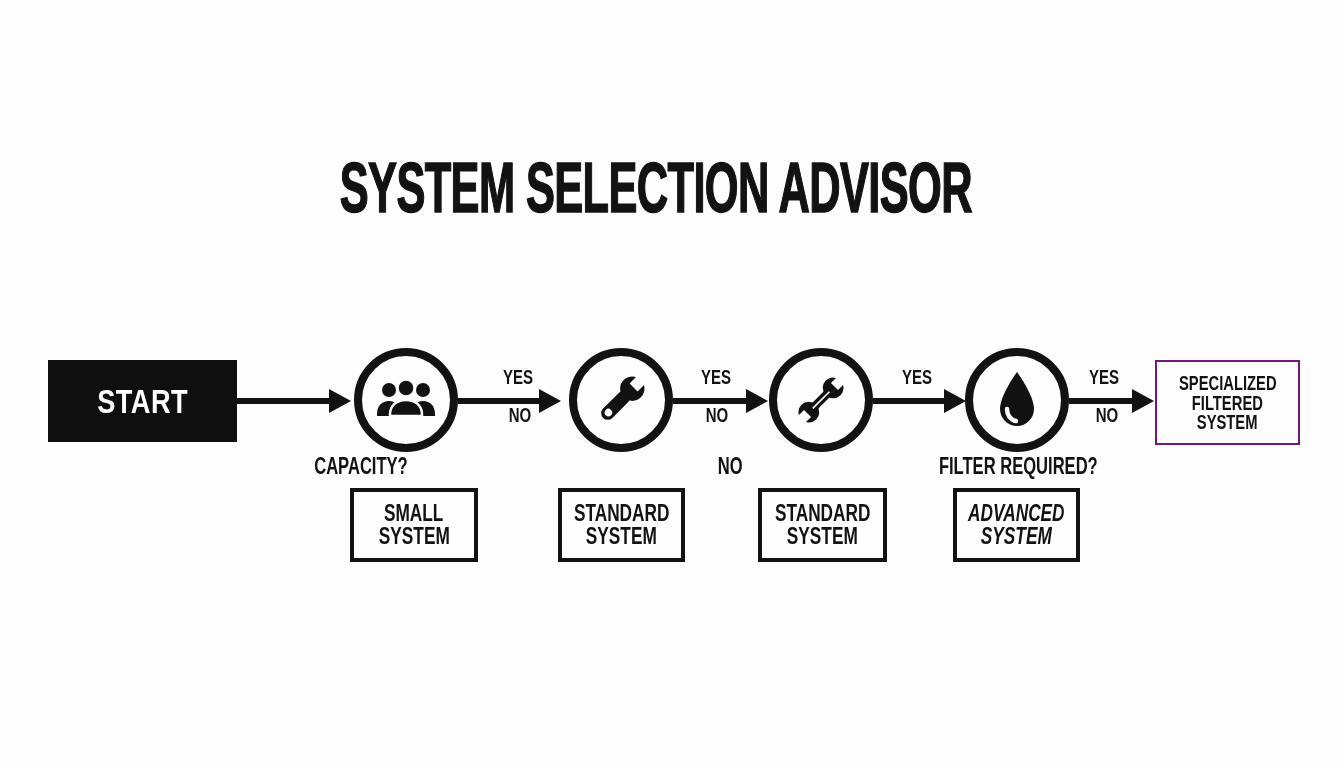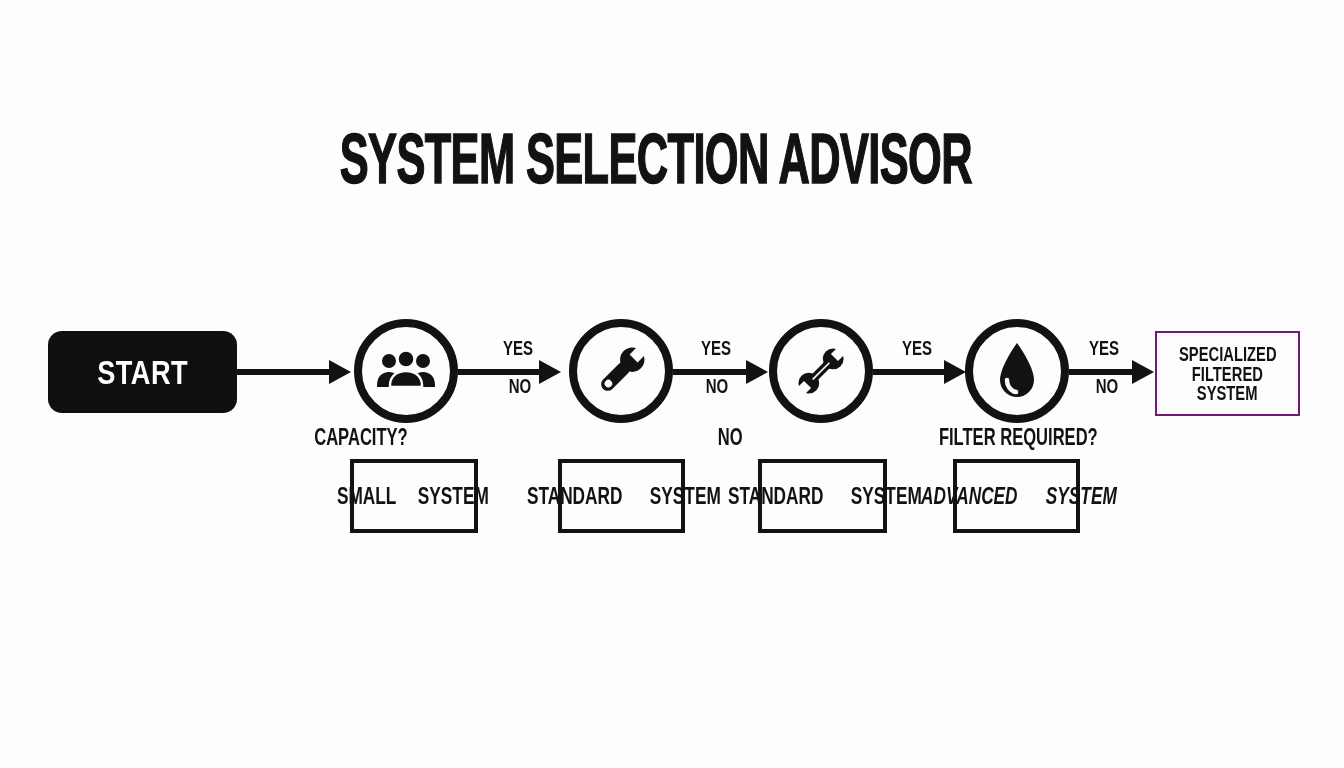--- a/index.html
+++ b/index.html
@@ -2,50 +2,50 @@
 <html><head>
 <meta charset="utf-8">
 <style>
   html,body{margin:0;padding:0;background:#e9e9e9;}
   .stage{
     position:relative;width:1344px;height:768px;overflow:hidden;
     background:#fdfdfd;
     font-family:"Liberation Sans",sans-serif;
     color:#121212;
   }
-  .abs{position:absolute;}
+  .abs{position:absolute;margin-top:29px;}
   
   .cx{display:inline-block;white-space:nowrap;font-weight:700;
       transform:scaleX(var(--sx,.78));transform-origin:center;}
   .t-title{font-size:70px;line-height:70px;--sx:.62;-webkit-text-stroke:1.5px #121212;letter-spacing:-1px;}
   .t-start{font-size:34px;line-height:34px;--sx:.8;color:#fff;letter-spacing:.5px;}
   .t-caption{font-size:23px;line-height:20px;--sx:.72;}
   .t-edge{font-size:20px;line-height:20px;--sx:.75;}
   .t-outcome{font-size:23px;line-height:23px;--sx:.75;}
   .t-end{font-size:20.5px;line-height:19.5px;--sx:.72;}
 
   .title-wrap{left:0;top:124px;width:1312px;text-align:center;}
 
   .start-box{left:48px;top:331px;width:189px;height:82px;background:#0f0f0f;
-    display:flex;align-items:center;justify-content:center;border-radius:14px;}
+    display:flex;align-items:center;justify-content:center;}
 
   .aline{height:6px;top:369px;background:#121212;}
   .ahead{width:0;height:0;top:360px;
     border-top:12px solid transparent;border-bottom:12px solid transparent;
     border-left:22px solid #121212;}
 
   .dnode{width:104px;height:104px;top:319px;box-sizing:border-box;
     border:8px solid #121212;border-radius:50%;background:#fdfdfd;
     display:flex;align-items:center;justify-content:center;}
 
   .caption{top:427px;width:220px;text-align:left;}
   .edge-label{width:64px;text-align:center;}
 
   .outcome{top:459px;height:74px;box-sizing:border-box;border:4px solid #121212;
-    background:#fdfdfd;display:flex;flex-direction:row;align-items:center;justify-content:center;}
+    background:#fdfdfd;display:flex;flex-direction:column;align-items:center;justify-content:center;}
   .end-box{left:1155px;top:331px;width:145px;height:85px;box-sizing:border-box;
     border:2px solid #701a75;background:#fdfdfd;
     display:flex;flex-direction:column;align-items:center;justify-content:center;}
   svg{display:block;}
 </style>
 </head>
 <body>
 
 <div class="stage">
 

